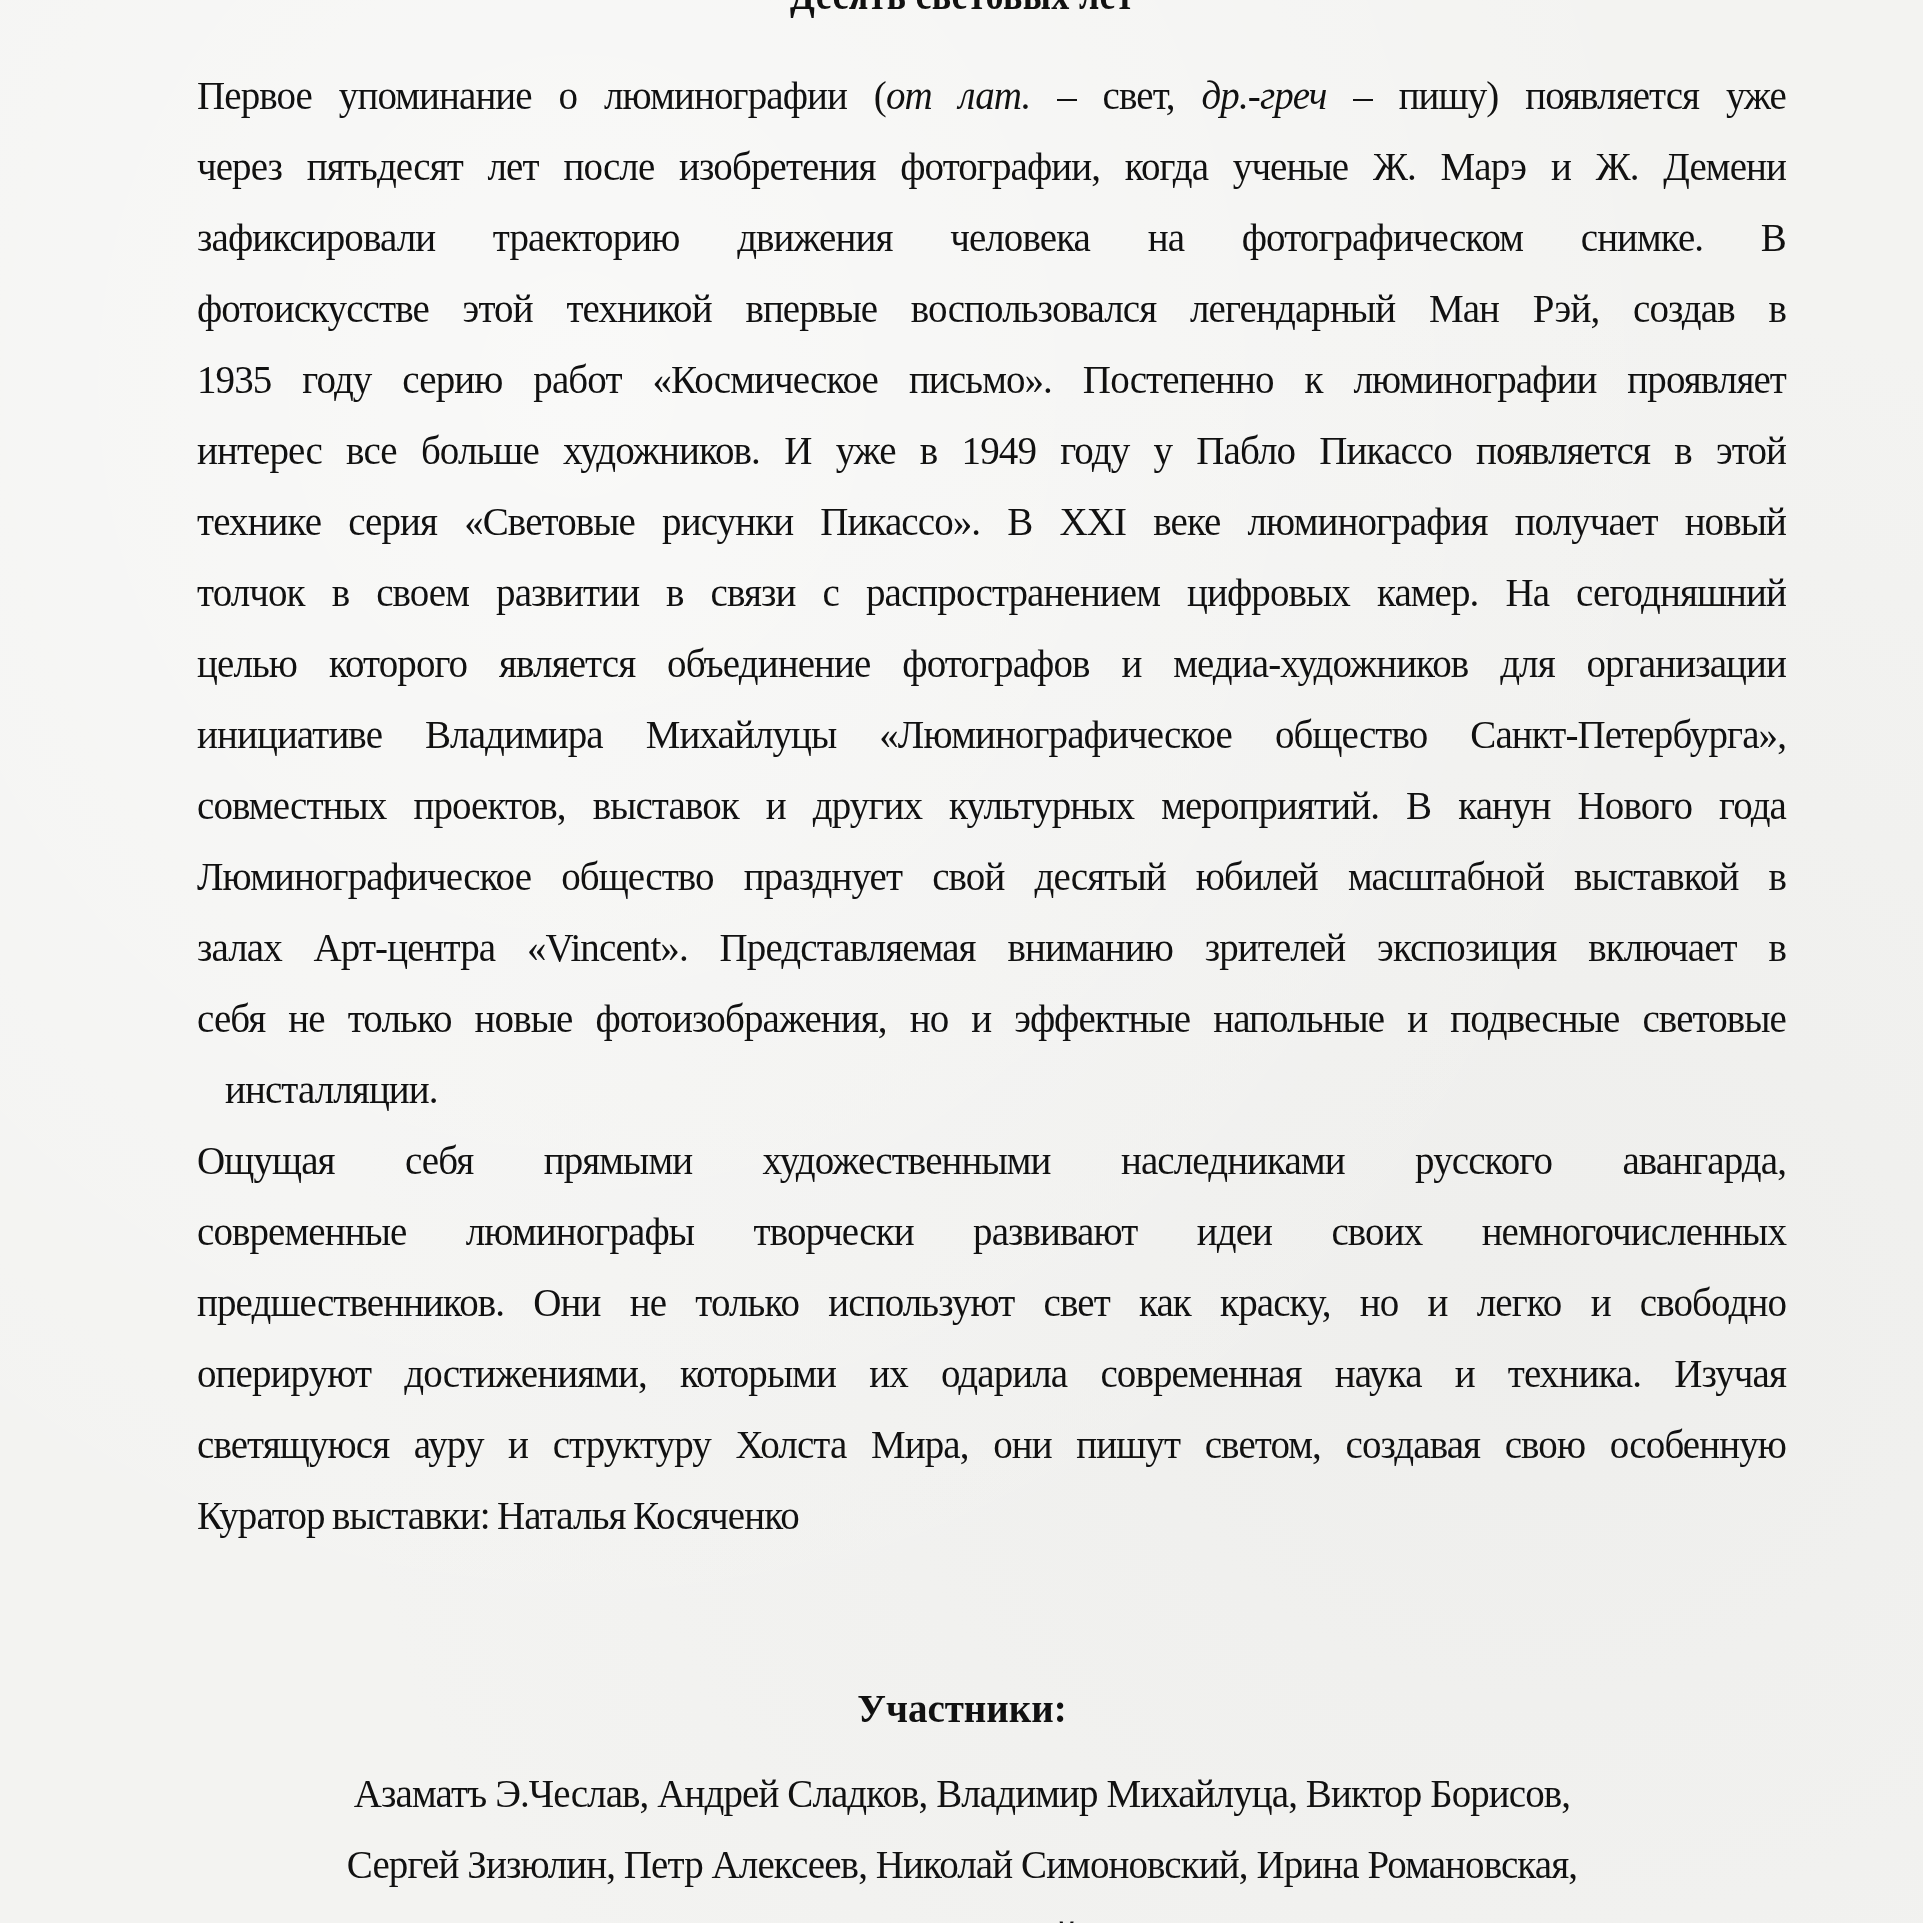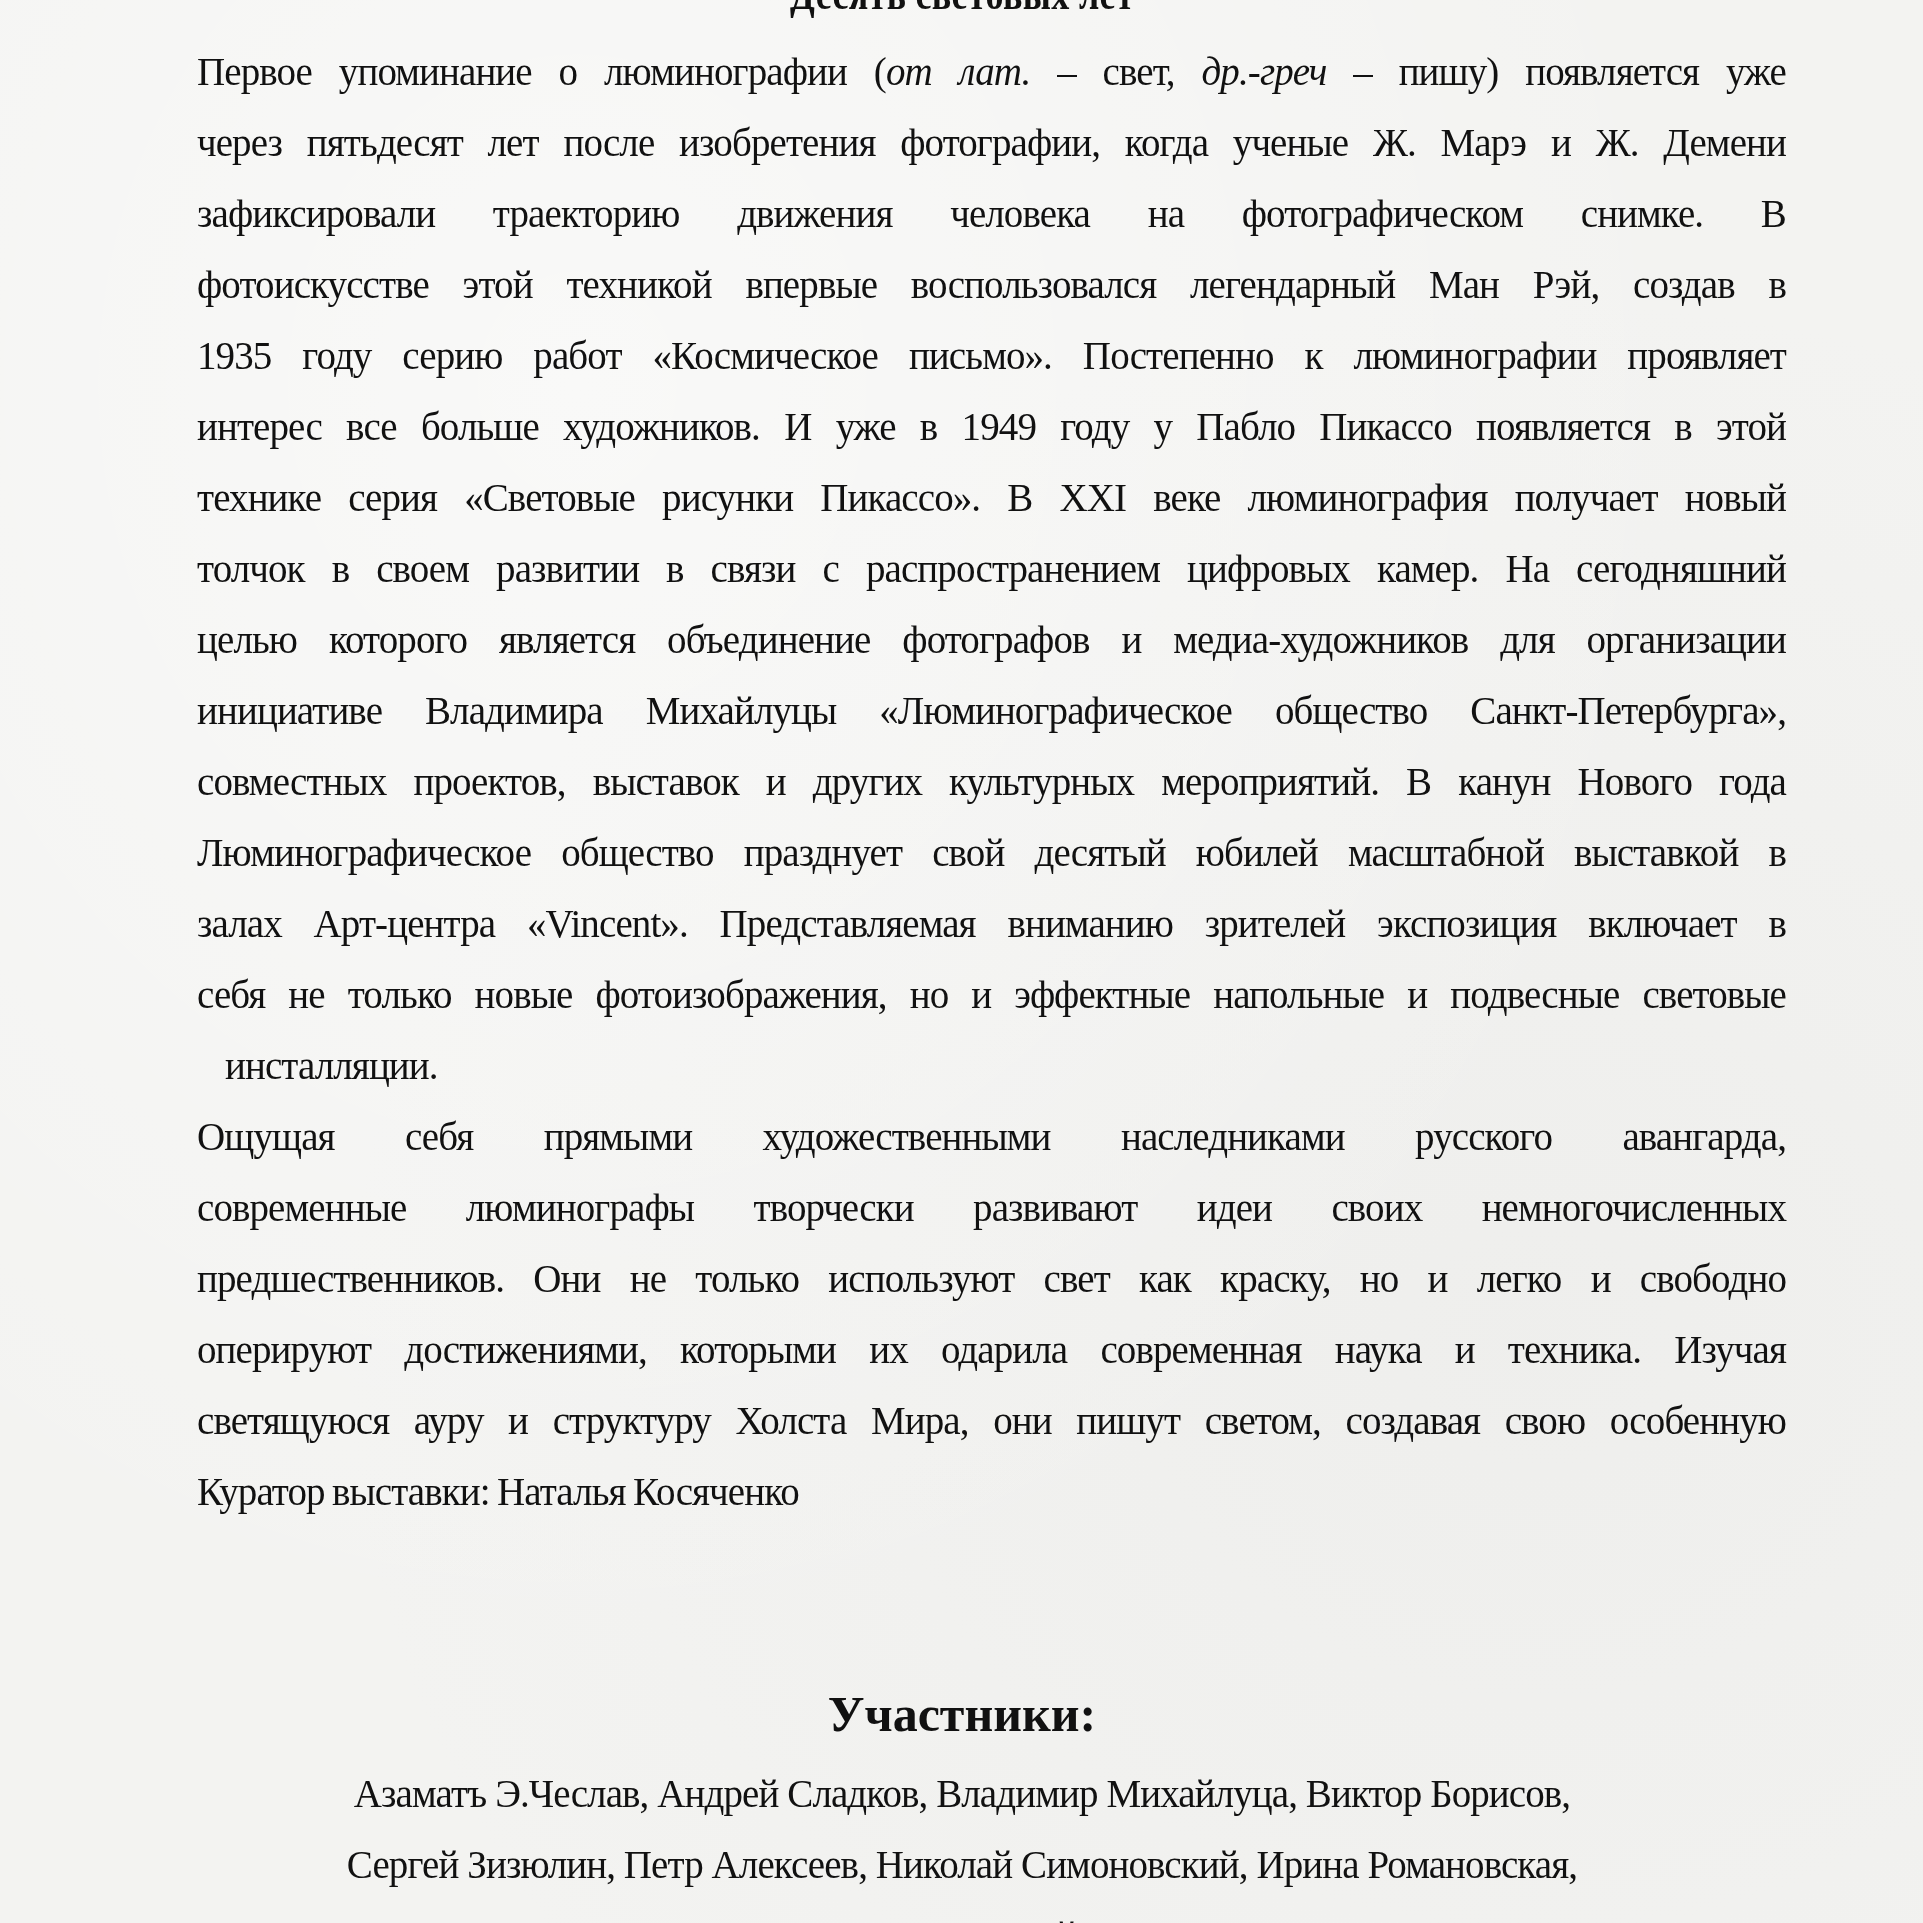--- a/index.html
+++ b/index.html
@@ -32,21 +32,21 @@
       font-weight: bold;
       font-size: 44px;
       letter-spacing: 0.4px;
       transform: scaleX(0.82);
       line-height: 1;
     }
     .body-text {
       position: absolute;
       left: 197px;
       width: 1589px;
-      top: 36px;
+      top: 60px;
       font-size: 39px;
       line-height: 71px;
       text-align: justify;
     }
     .line {
       display: block;
       white-space: nowrap;
       text-align: justify;
       text-align-last: justify;
       height: 71px;
@@ -64,21 +64,21 @@
       height: 71px;
       text-align-last: left;
       white-space: nowrap;
     }
     .participants-heading {
       position: absolute;
       left: 0; right: 0;
       top: 1689px;
       text-align: center;
       font-weight: bold;
-      font-size: 50px;
+      font-size: 39px;
       line-height: 1;
     }
     .participants {
       position: absolute;
       left: 0; right: 0;
       top: 1758px;
       text-align: center;
       font-size: 39px;
       line-height: 71px;
     }

